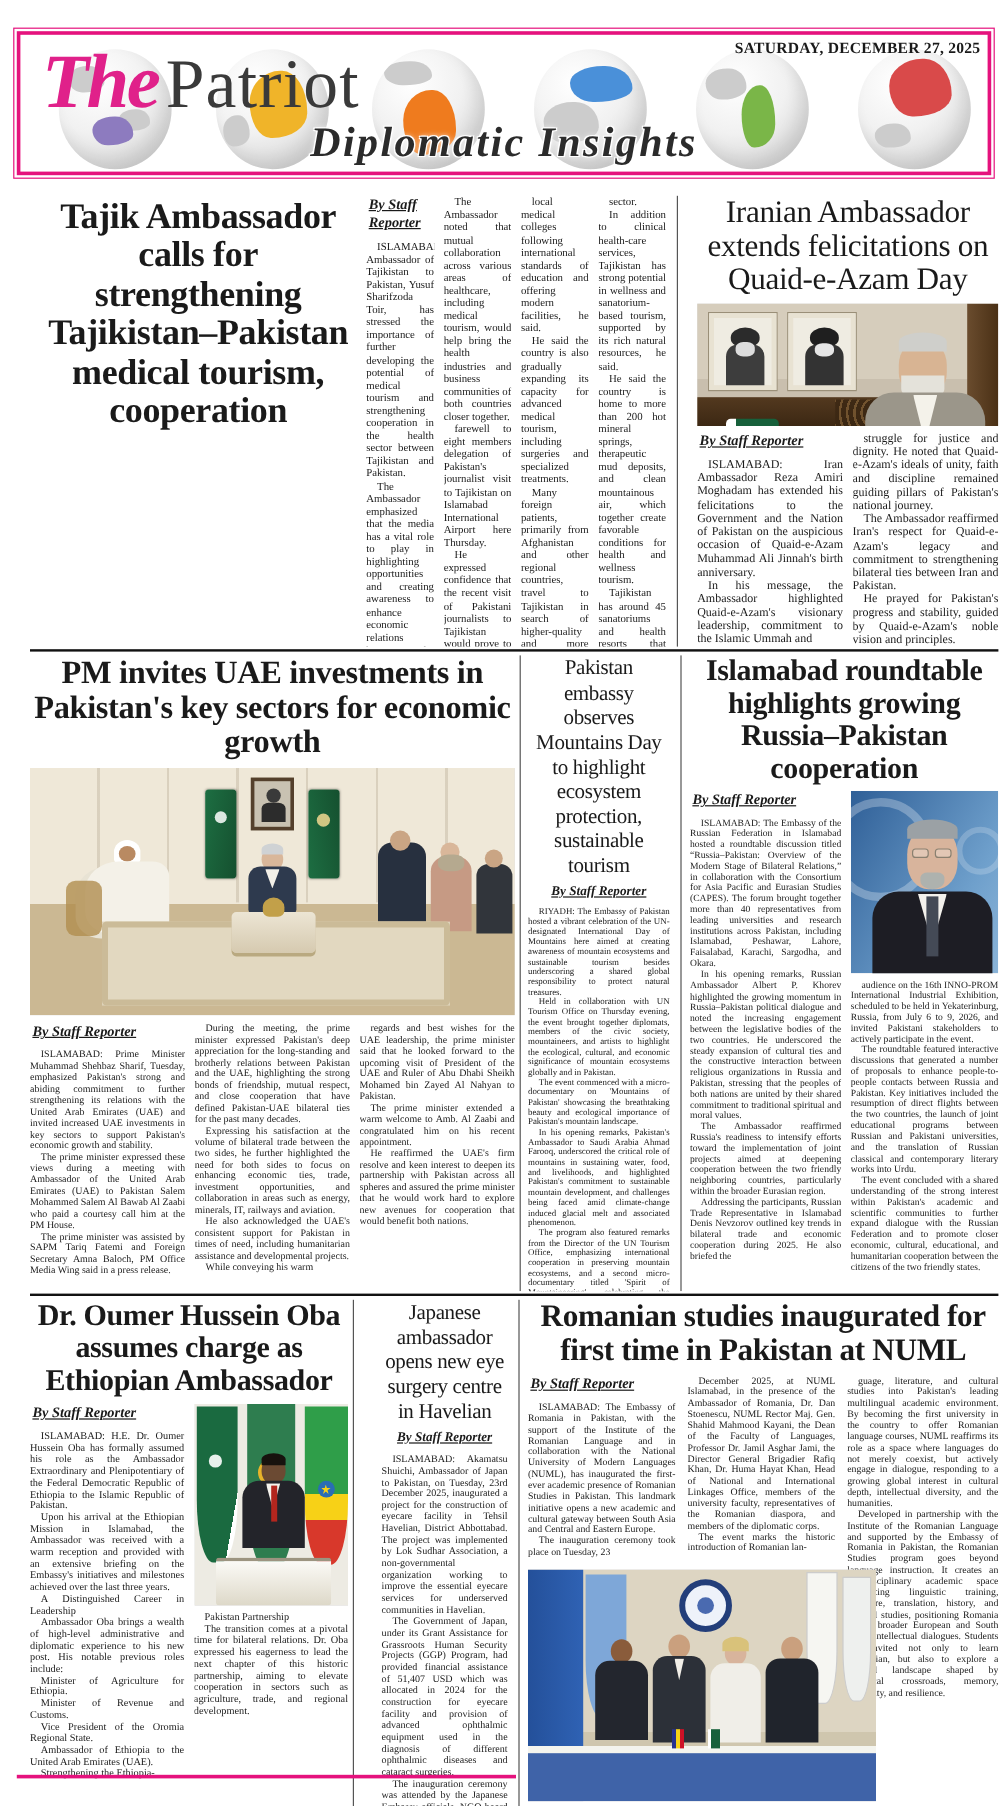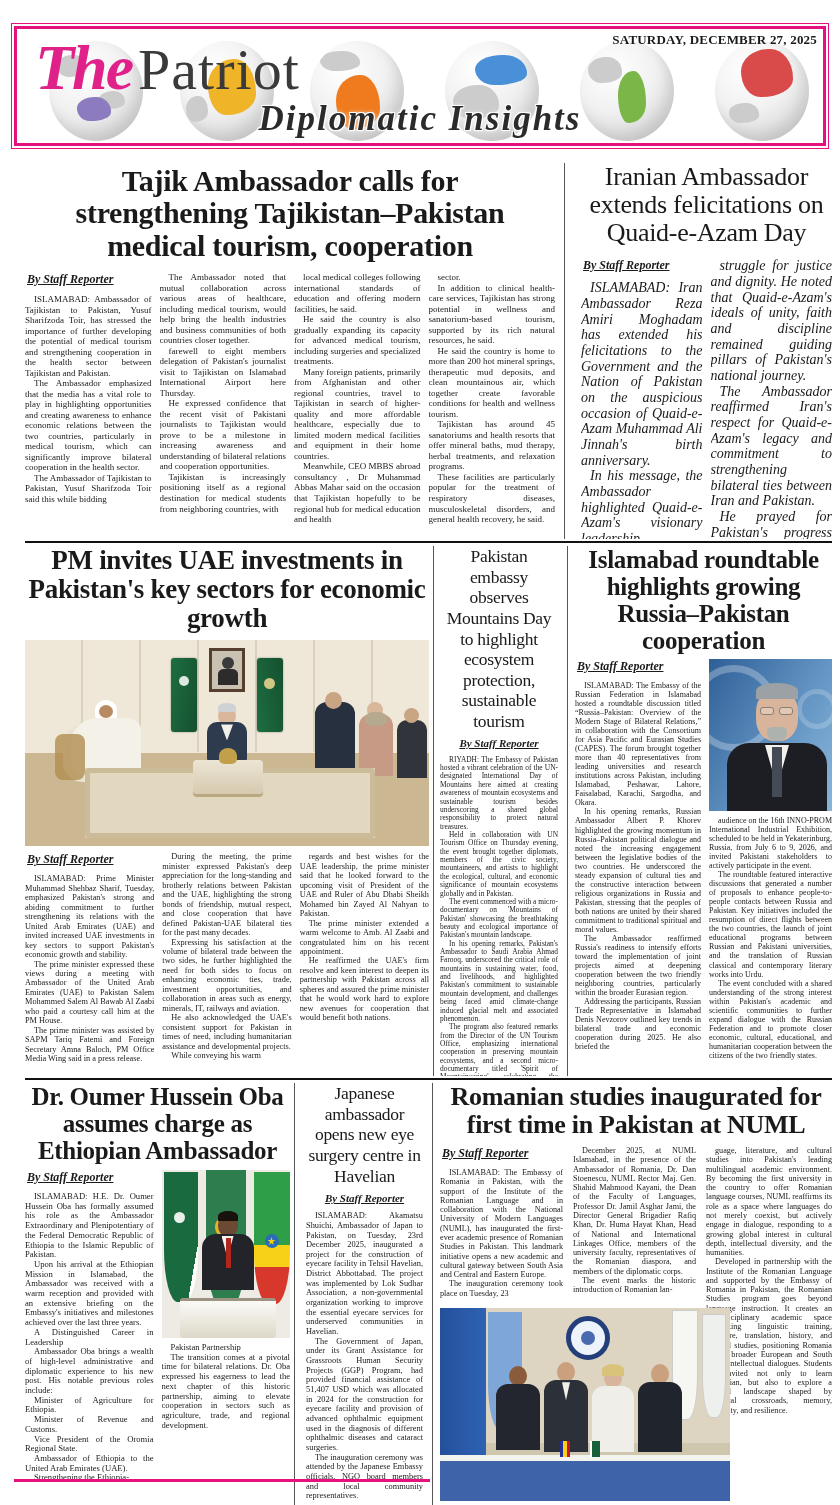--- a/index.html
+++ b/index.html
@@ -42,26 +42,26 @@
   .h-bold { font-weight:bold; }
   .byline { font-weight:bold; font-style:italic; text-decoration:underline; font-size:12px; margin:0 0 7px 2px; }
   .byline.small { font-size:11px; text-align:center; margin-left:0; }
   .body-cols { display:flex; gap:8px; }
   .col { flex:1; overflow:hidden; }
   .para { text-align:justify; text-indent:9px; hyphens:auto; -webkit-hyphens:auto; }
   .photo { position:relative; overflow:hidden; background:#ddd; }
   .pe { position:absolute; }
 
   
-  .art-tajik { width:534px; padding-right:4px; display:flex; flex-direction:column; }
+  .art-tajik { width:534px; padding-right:4px; display:flex; flex-direction:row; }
   .art-tajik .headline { font-size:30px; margin:2px 10px 10px; }
   .art-tajik .para { font-size:9px;  line-height:1.17; }
   .art-iran { flex:1; border-left:1px solid #555; margin-left:5px; padding-left:16px; display:flex; flex-direction:column; }
   .art-iran .headline { font-size:26px; font-weight:normal; margin-bottom:6px; }
-  .art-iran .para { font-size:14px; line-height:1.12;font-style:italic; }
+  .art-iran .para { font-size:10px; line-height:1.12; }
   .iran-photo { width:100%; height:151px; margin-bottom:5px; }
 
   
   .art-pm { width:404px; display:flex; flex-direction:column; }
   .art-pm .headline { font-size:27px; margin-bottom:7px; }
   .art-pm .para { font-size:8.3px; line-height:1.14; }
   .pm-photo { width:100%; height:206px; margin-bottom:6px; }
   .art-mnt { width:130px; border-left:1px solid #555; margin-left:4px; padding:0 5px 0 6px; }
   .art-mnt .headline { font-size:17.5px; font-weight:normal; line-height:1.18; margin-bottom:5px; }
   .art-mnt .para { font-size:7.4px; line-height:1.13; }
@@ -69,21 +69,21 @@
   .art-rus .headline { font-size:25px; margin-bottom:5px; }
   .art-rus .para { font-size:8px; line-height:1.13; }
   .rus-cols { display:flex; gap:8px; }
   .rus-photo { width:100%; height:152px; margin-bottom:5px; }
 
   
   .art-eth { width:265px; display:flex; flex-direction:column; }
   .art-eth .headline { font-size:25px; margin-bottom:6px; }
   .art-eth .para { font-size:8.6px; line-height:1.13; }
   .eth-photo { width:100%; height:168px; margin-bottom:5px; }
-  .art-jpn { width:134px; border-left:1px solid #555; margin-left:4px; padding:0 5px 0 11px; }
+  .art-jpn { width:134px; border-left:1px solid #555; margin-left:4px; padding:0 5px 0 23px; }
   .art-jpn .headline { font-size:17.5px; font-weight:normal; line-height:1.18; margin-bottom:6px; }
   .art-jpn .para { font-size:8.4px; line-height:1.15; }
   .art-rom { flex:1; border-left:1px solid #555; margin-left:4px; padding-left:7px; display:flex; flex-direction:column; }
   .art-rom .headline { font-size:26px; margin-bottom:7px; }
   .art-rom .para { font-size:8.2px; line-height:1.13; }
   .rom-main { display:flex; gap:10px; flex:1; }
   .rom-left { width:256px; display:flex; flex-direction:column; }
   .rom-textrow { display:flex; gap:10px; height:158px; overflow:hidden; }
   .rom-photo { width:100%; height:193px; margin-top:4px; }
   .rom-col3 { flex:1; overflow:hidden; }

